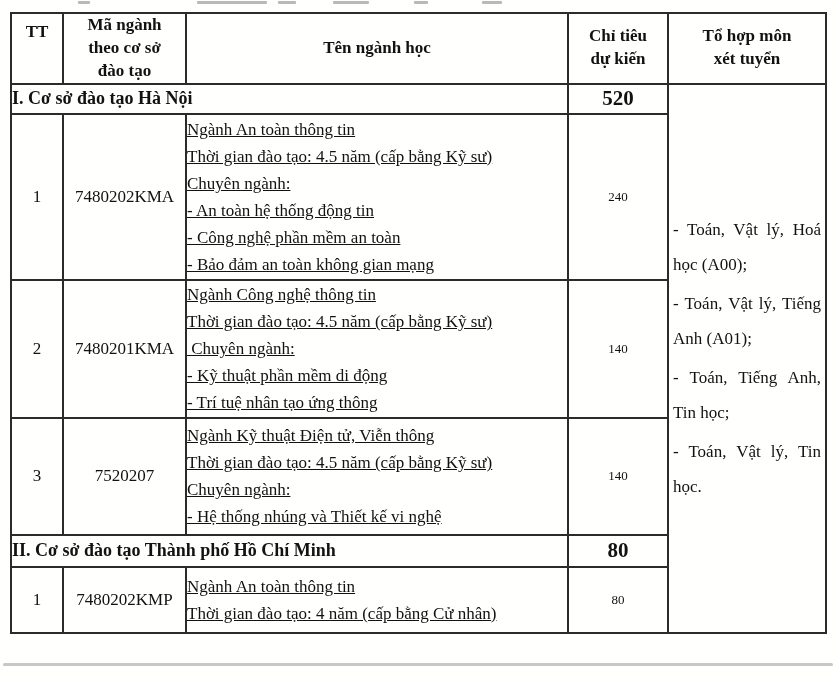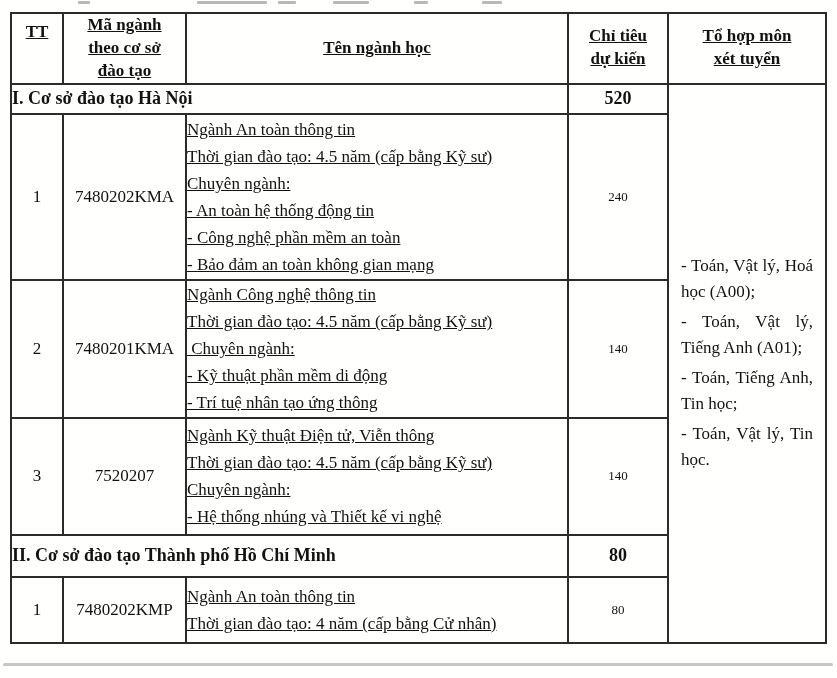--- a/index.html
+++ b/index.html
@@ -60,21 +60,21 @@
     font-weight: bold;
     font-size: 18px;
     padding: 2px 4px 2px 8px;
     vertical-align: middle;
   }
   td.quota-cell {
     text-align: center;
     vertical-align: middle;
     font-size: 13px;
   }
-  td.quota-cell.bold { font-weight: bold; font-size: 18px; margin-left: 24px; }
+  td.quota-cell.bold { font-weight: bold; font-size: 21px; margin-left: 24px; }
 
   
   td.tt-cell, td.code-cell {
     text-align: center;
     vertical-align: middle;
     font-size: 17px;
   }
   td.name-cell {
     vertical-align: middle;
     padding: 4px 6px 4px 9px;
@@ -86,22 +86,22 @@
     text-decoration: underline;
   }
   
   td.subjects-cell {
     vertical-align: middle;
     padding: 0 13px;
     font-size: 17px;
   }
   td.subjects-cell .item {
     text-align: justify;
-    line-height: 26px;
-    margin: 4px 12px;
+    line-height: 35px;
+    margin: 4px 4px;
   }
   
   .bottom-line {
     position: absolute;
     left: 3px;
     top: 663px;
     width: 830px;
     height: 3px;
     background: #c7c7c7;
     border-radius: 2px;
@@ -122,21 +122,21 @@
   <table class="quota">
     <colgroup>
       <col class="col-tt">
       <col class="col-code">
       <col class="col-name">
       <col class="col-quota">
       <col class="col-subject">
     </colgroup>
 
     <tbody>
-        <tr style="height:68px;text-decoration:underline;">
+        <tr style="height:68px;">
       <td class="th tt-head">
         <span class="pre">TT</span>
       </td>
       <td class="th">
         <span class="pre">Mã ngành
 theo cơ sở
 đào tạo</span>
       </td>
       <td class="th">
         <span class="pre">Tên ngành học</span>
@@ -194,21 +194,21 @@
       <td class="code-cell">7520207</td>
       <td class="name-cell">
         <div class="line">Ngành Kỹ thuật Điện tử, Viễn thông</div>
         <div class="line">Thời gian đào tạo: 4.5 năm (cấp bằng Kỹ sư)</div>
         <div class="line">Chuyên ngành:</div>
         <div class="line">- Hệ thống nhúng và Thiết kế vi nghệ</div>
       </td>
       <td class="quota-cell">140</td>
     </tr>
 
-    <tr style="height:42px;">
+    <tr style="height:32px;">
       <td class="section-title" colspan="3">II. Cơ sở đào tạo Thành phố Hồ Chí Minh</td>
       <td class="quota-cell bold">80</td>
     </tr>
 
     <tr style="height:66px;">
       <td class="tt-cell">1</td>
       <td class="code-cell">7480202KMP</td>
       <td class="name-cell">
         <div class="line">Ngành An toàn thông tin</div>
         <div class="line">Thời gian đào tạo: 4 năm (cấp bằng Cử nhân)</div>

